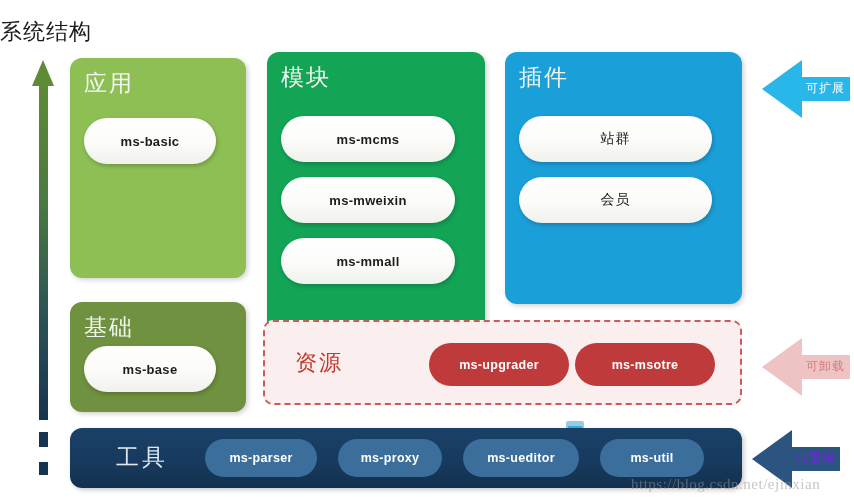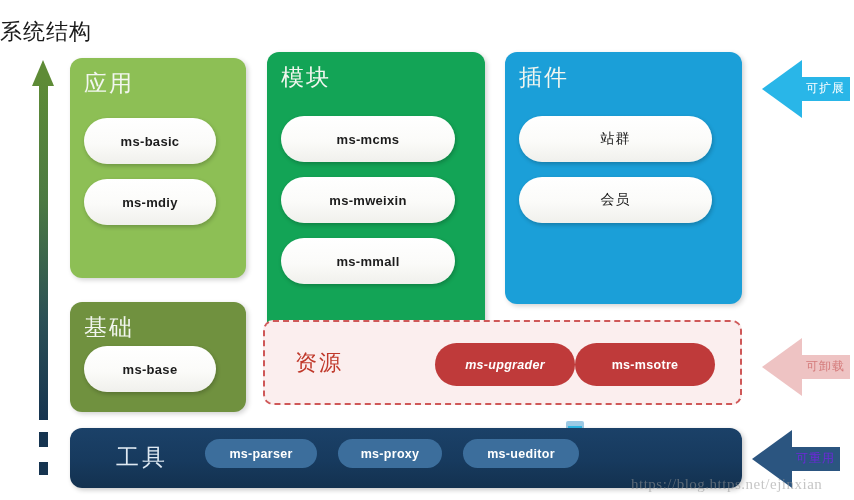--- a/index.html
+++ b/index.html
@@ -138,21 +138,21 @@
     border-radius: 22px;
     background: #bf3a3a;
     display: flex;
     align-items: center;
     justify-content: center;
     color: #ffffff;
     font-size: 12.5px;
     font-weight: bold;
     letter-spacing: 0.3px;
   }
-  #res-pill-0 { left: 170px; width: 140px; font-style: italic; }
+  #res-pill-0 { left: 164px; width: 140px; }
   #res-pill-1 { left: 310px; width: 140px; }
 
   
   #tools-bar {
     position: absolute;
     left: 70px;
     top: 428px;
     width: 672px;
     height: 60px;
     border-radius: 12px;
@@ -164,21 +164,21 @@
     left: 22px;
     top: 14px;
     font-size: 23px;
     color: #dfe9f2;
     letter-spacing: 3px;
     margin-left: 24px;
   }
   .tool-pill {
     position: absolute;
     top: 11px;
-    height: 29px;
+    height: 38px;
     border-radius: 19px;
     background: #3c6e9c;
     display: flex;
     align-items: center;
     justify-content: center;
     color: #ffffff;
     font-size: 12.5px;
     font-weight: bold;
     letter-spacing: 0.3px;
   }
@@ -273,23 +273,20 @@
   <div class="shaft"></div>
 </div>
 <div class="vert-dash d1"></div>
 <div class="vert-dash d2"></div>
 
 <div class="col-card" id="col-app">
   <div class="col-title">应用</div>
   <div class="pill" style="top:60px;">
     <span>ms-basic</span>
   </div>
-  <div class="pill" style="top:121px;">
-    <span>ms-mdiy</span>
-  </div>
 </div>
 
 <div class="col-card" id="col-base">
   <div class="col-title">基础</div>
   <div class="pill" style="top:44px;">
     <span>ms-base</span>
   </div>
 </div>
 
 <div class="col-card" id="col-mod">
@@ -330,33 +327,36 @@
   <div class="tools-label">工具</div>
   <div class="tool-pill" id="tool-pill-0">
     <span>ms-parser</span>
   </div>
   <div class="tool-pill" id="tool-pill-1">
     <span>ms-proxy</span>
   </div>
   <div class="tool-pill" id="tool-pill-2">
     <span>ms-ueditor</span>
   </div>
+  <div class="tool-pill" id="tool-pill-3">
+    <span>ms-util</span>
+  </div>
 </div>
 
 <div class="side-arrow" id="arrow-ext">
   <div class="tail"></div>
   <div class="tip"></div>
   <div class="alabel">可扩展</div>
 </div>
 
 <div class="side-arrow" id="arrow-unload">
   <div class="tail"></div>
   <div class="tip"></div>
   <div class="alabel">可卸载</div>
 </div>
 
 <div class="side-arrow" id="arrow-reuse">
   <div class="tail"></div>
   <div class="tip"></div>
   <div class="alabel">可重用</div>
 </div>
 
-<div class="watermark">https://blog.https.net/ejinxian</div>
+<div class="watermark">https://blog.csdn.net/ejinxian</div>
 
 </body></html>

